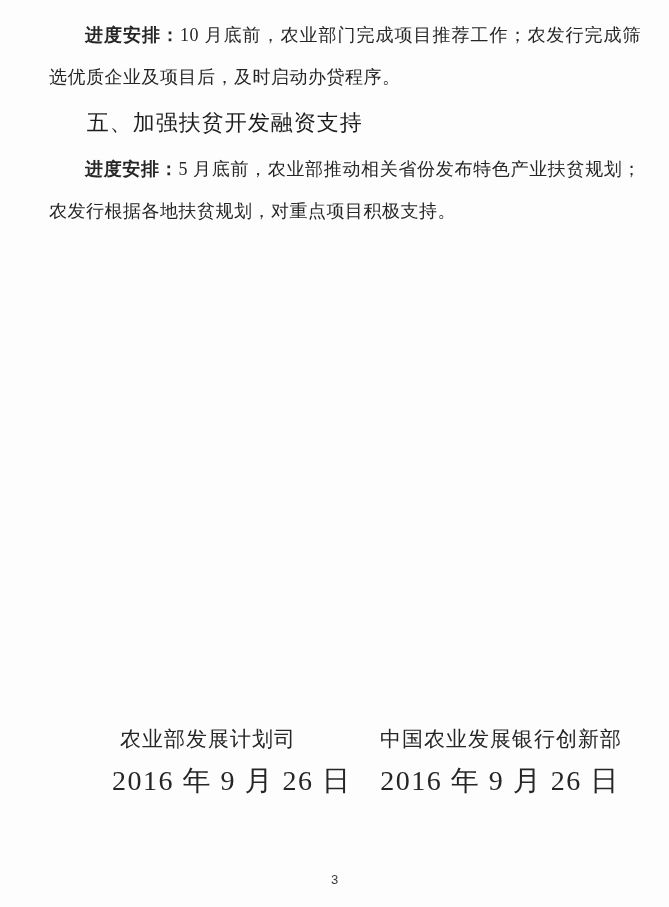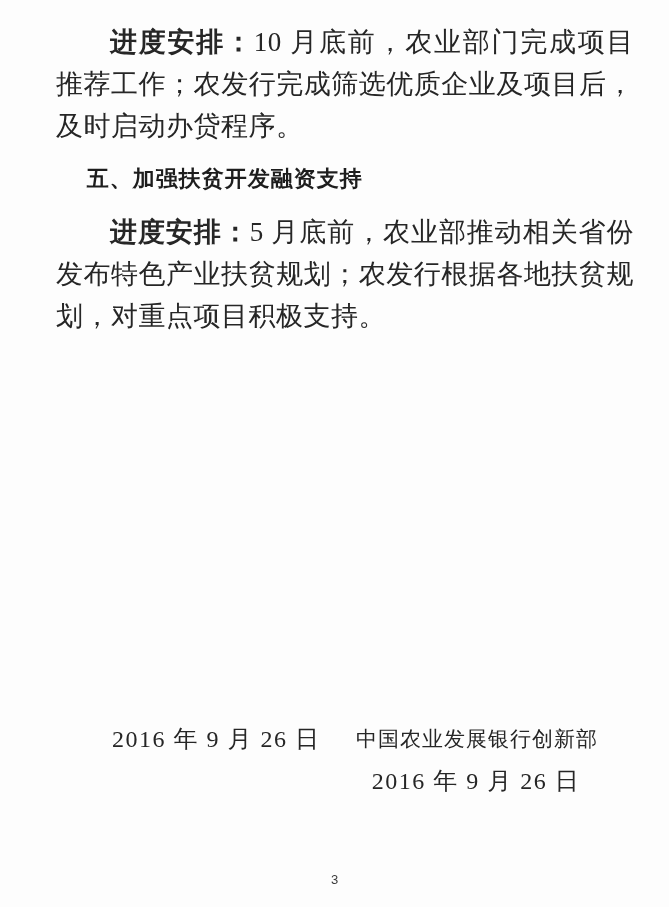--- a/index.html
+++ b/index.html
@@ -16,35 +16,35 @@
     font-family: "Liberation Serif", "DejaVu Serif", serif;
     color: #262626;
   }
   .content {
     position: absolute;
     left: 45px;
     top: 10px;
     width: 600px;
   }
   p.body-para {
-    margin: 11px;
-    font-size: 27px;
+    margin: 4px;
+    font-size: 18px;
     line-height: 42px;
     text-align: justify;
     text-justify: inter-character;
     text-indent: 2em;
     letter-spacing: 0.5px;
   }
   p.body-para .para-label {
     font-weight: bold;
   }
   h2.heading {
     margin: 0;
     font-family: "Liberation Sans", "DejaVu Sans", sans-serif;
-    font-weight: bold;
+    font-weight: normal;
     font-size: 22px;
     line-height: 42px;
     color: #1d1d1d;
     text-indent: 1.9em;
     letter-spacing: 1px;
   }
   .signatures {
     position: absolute;
     left: 0;
     top: 718px;
@@ -52,31 +52,31 @@
     display: flex;
   }
   .sig-col {
     text-align: center;
   }
   .sig-col-1 {
     margin-left: 112px;
     width: 192px;
   }
   .sig-col-2 {
-    margin-left: 52px;
+    margin-left: 76px;
     width: 240px;
   }
   .sig-org {
     font-size: 21px;
     line-height: 42px;
     letter-spacing: 1px;
     white-space: nowrap;
   }
   .sig-date {
-    font-size: 24px;
+    font-size: 28px;
     line-height: 42px;
     letter-spacing: 1.5px;
     white-space: nowrap;
   }
   .page-number {
     position: absolute;
     top: 872px;
     left: 0;
     width: 669px;
     text-align: center;
@@ -97,20 +97,21 @@
     <h2 class="heading">五、加强扶贫开发融资支持</h2>
 
 
     <p class="body-para"><span class="para-label">进度安排：</span><span>5 月底前，农业部推动相关省份发布特色产业扶贫规划；农发行根据各地扶贫规划，对重点项目积极支持。</span></p>
 
 
   </div>
 
   <div class="signatures">
     <div class="sig-col sig-col-1">
+      <div class="sig-org">农业部发展计划司</div>
       <div class="sig-date">2016 年 9 月 26 日</div>
     </div>
     <div class="sig-col sig-col-2">
       <div class="sig-org">中国农业发展银行创新部</div>
       <div class="sig-date">2016 年 9 月 26 日</div>
     </div>
   </div>
 
   <div class="page-number">3</div>
 

